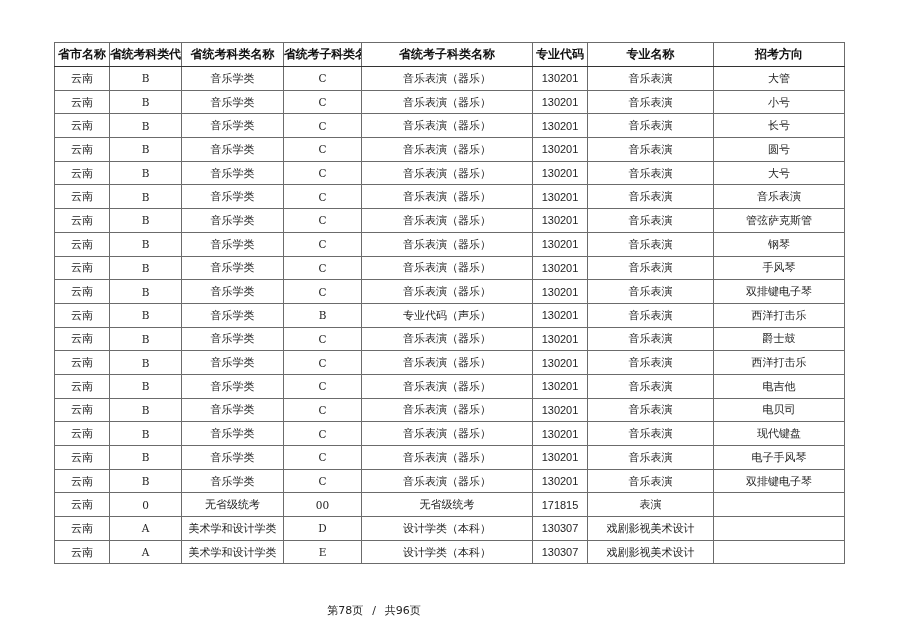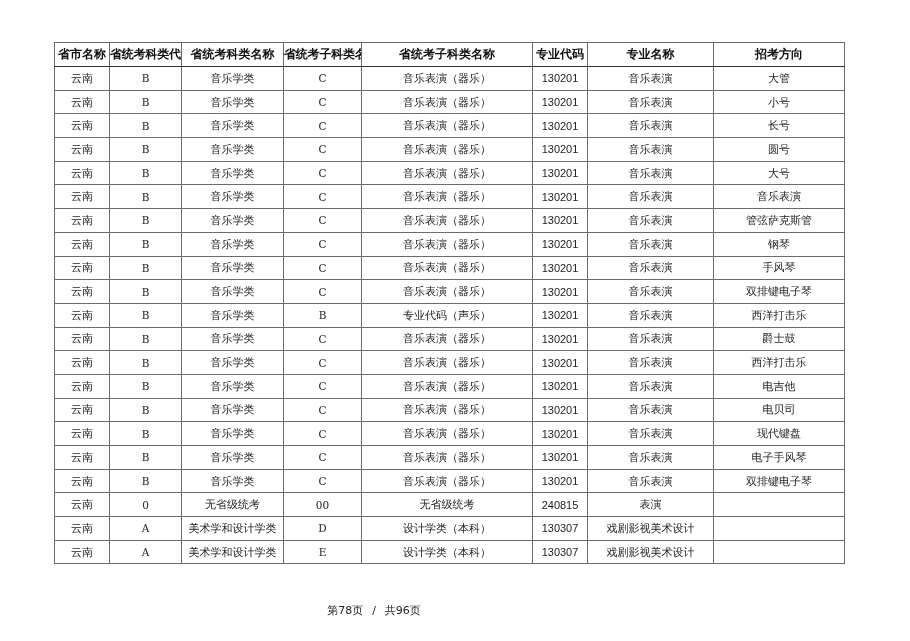--- a/index.html
+++ b/index.html
@@ -285,21 +285,21 @@
           <td class="num">130201</td>
           <td>音乐表演</td>
           <td>双排键电子琴</td>
         </tr>
         <tr>
           <td>云南</td>
           <td class="mono">0</td>
           <td>无省级统考</td>
           <td class="mono">00</td>
           <td>无省级统考</td>
-          <td class="num">240815</td>
+          <td class="num">171815</td>
           <td>表演</td>
           <td></td>
         </tr>
         <tr>
           <td>云南</td>
           <td class="mono">A</td>
           <td>美术学和设计学类</td>
           <td class="mono">D</td>
           <td>设计学类（本科）</td>
           <td class="num">130307</td>

